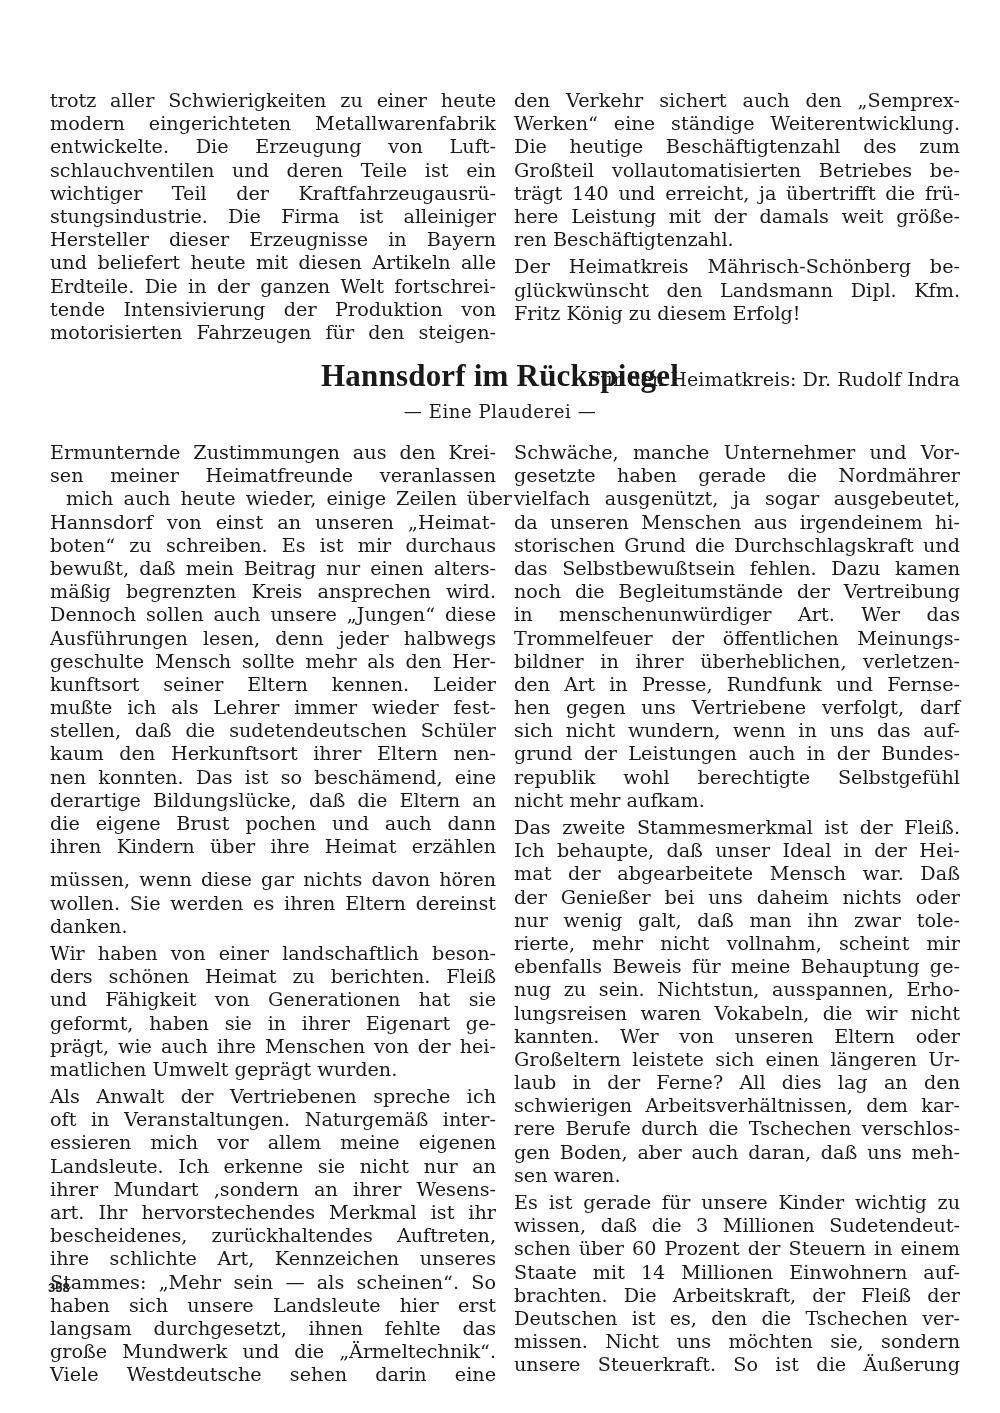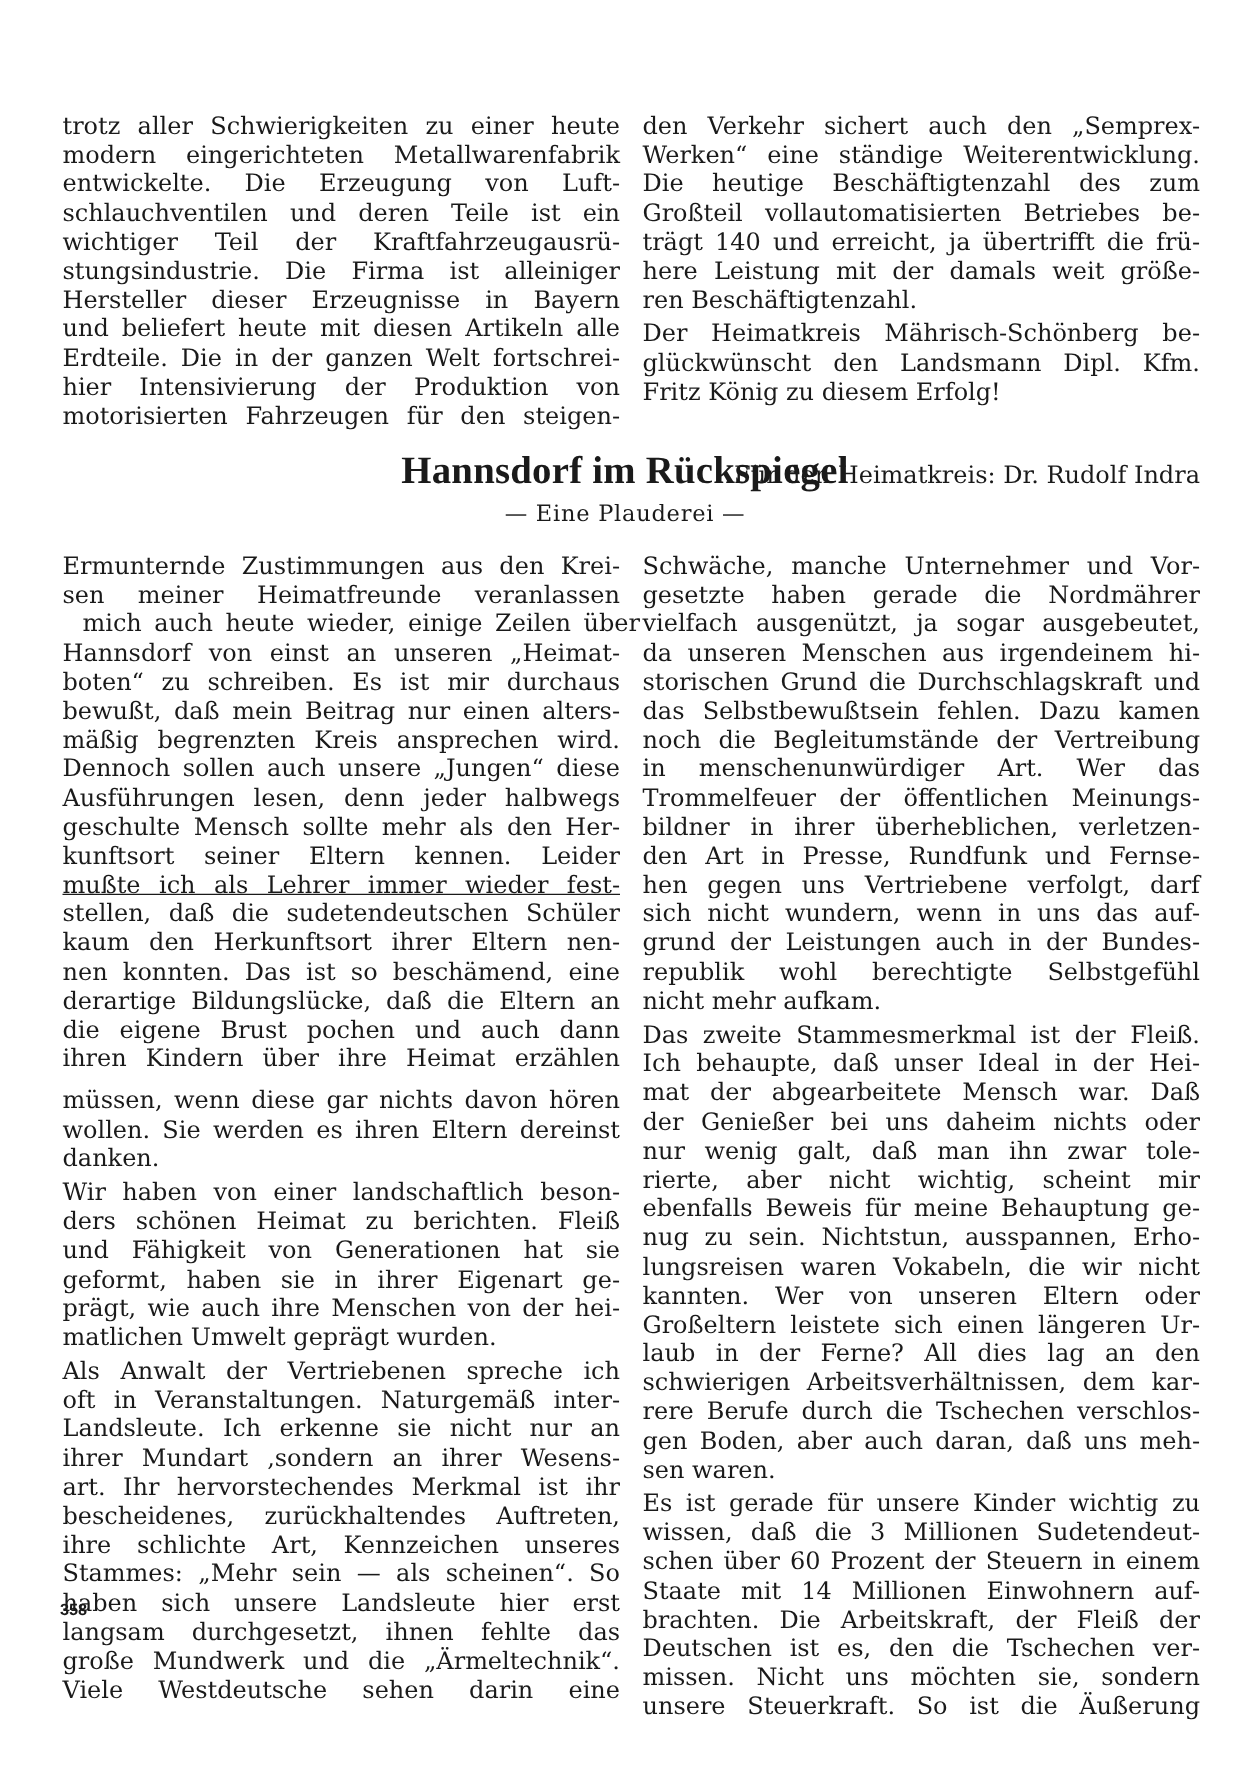--- a/index.html
+++ b/index.html
@@ -51,21 +51,21 @@
 <div class="col" id="top-left">
     <span class="line" style="display: block; width: 446px;">trotz aller Schwierigkeiten zu einer heute</span>
     <span class="line" style="display: block; width: 446px;">modern eingerichteten Metallwarenfabrik</span>
     <span class="line" style="display: block; width: 446px;">entwickelte. Die Erzeugung von Luft-</span>
     <span class="line" style="display: block; width: 446px;">schlauchventilen und deren Teile ist ein</span>
     <span class="line" style="display: block; width: 446px;">wichtiger Teil der Kraftfahrzeugausrü-</span>
     <span class="line" style="display: block; width: 446px;">stungsindustrie. Die Firma ist alleiniger</span>
     <span class="line" style="display: block; width: 446px;">Hersteller dieser Erzeugnisse in Bayern</span>
     <span class="line" style="display: block; width: 446px;">und beliefert heute mit diesen Artikeln alle</span>
     <span class="line" style="display: block; width: 446px;">Erdteile. Die in der ganzen Welt fortschrei-</span>
-    <span class="line" style="display: block; width: 446px;">hier Intensivierung der Produktion von</span>
+    <span class="line" style="display: block; width: 446px;">tende Intensivierung der Produktion von</span>
     <span class="line" style="display: block; width: 446px;">motorisierten Fahrzeugen für den steigen-</span>
   </div>
 <div class="col" id="top-right">
     <div>
       <span class="line" style="display: block; width: 446px;">den Verkehr sichert auch den „Semprex-</span>
       <span class="line" style="display: block; width: 446px;">Werken“ eine ständige Weiterentwicklung.</span>
       <span class="line" style="display: block; width: 446px;">Die heutige Beschäftigtenzahl des zum</span>
       <span class="line" style="display: block; width: 446px;">Großteil vollautomatisierten Betriebes be-</span>
       <span class="line" style="display: block; width: 446px;">trägt 140 und erreicht, ja übertrifft die frü-</span>
       <span class="line" style="display: block; width: 446px;">here Leistung mit der damals weit größe-</span>
@@ -90,21 +90,21 @@
       <span class="line" style="display: block; width: 446px;">sen meiner Heimatfreunde veranlassen</span>
       <span class="line" style="display: block; width: 446px; margin-left: 16px;">mich auch heute wieder, einige Zeilen über</span>
       <span class="line" style="display: block; width: 446px;">Hannsdorf von einst an unseren „Heimat-</span>
       <span class="line" style="display: block; width: 446px;">boten“ zu schreiben. Es ist mir durchaus</span>
       <span class="line" style="display: block; width: 446px;">bewußt, daß mein Beitrag nur einen alters-</span>
       <span class="line" style="display: block; width: 446px;">mäßig begrenzten Kreis ansprechen wird.</span>
       <span class="line" style="display: block; width: 446px;">Dennoch sollen auch unsere „Jungen“ diese</span>
       <span class="line" style="display: block; width: 446px;">Ausführungen lesen, denn jeder halbwegs</span>
       <span class="line" style="display: block; width: 446px;">geschulte Mensch sollte mehr als den Her-</span>
       <span class="line" style="display: block; width: 446px;">kunftsort seiner Eltern kennen. Leider</span>
-      <span class="line" style="display: block; width: 446px; text-decoration: underline;">mußte ich als Lehrer immer wieder fest-</span>
+      <span class="line" style="display: block; width: 446px;">mußte ich als Lehrer immer wieder fest-</span>
       <span class="line" style="display: block; width: 446px;">stellen, daß die sudetendeutschen Schüler</span>
       <span class="line" style="display: block; width: 446px;">kaum den Herkunftsort ihrer Eltern nen-</span>
       <span class="line" style="display: block; width: 446px;">nen konnten. Das ist so beschämend, eine</span>
       <span class="line" style="display: block; width: 446px;">derartige Bildungslücke, daß die Eltern an</span>
       <span class="line" style="display: block; width: 446px;">die eigene Brust pochen und auch dann</span>
       <span class="line" style="display: block; width: 446px;">ihren Kindern über ihre Heimat erzählen</span>
       <span class="line" style="display: block; width: 446px; margin-top: 10px;">müssen, wenn diese gar nichts davon hören</span>
       <span class="line" style="display: block; width: 446px;">wollen. Sie werden es ihren Eltern dereinst</span>
       <span class="line last" style="display: block; width: 446px;">danken.</span>
     </div>
@@ -114,20 +114,21 @@
       <span class="line" style="display: block; width: 446px;">ders schönen Heimat zu berichten. Fleiß</span>
       <span class="line" style="display: block; width: 446px;">und Fähigkeit von Generationen hat sie</span>
       <span class="line" style="display: block; width: 446px;">geformt, haben sie in ihrer Eigenart ge-</span>
       <span class="line" style="display: block; width: 446px;">prägt, wie auch ihre Menschen von der hei-</span>
       <span class="line last" style="display: block; width: 446px;">matlichen Umwelt geprägt wurden.</span>
     </div>
     <div class="para-gap"></div>
     <div>
       <span class="line" style="display: block; width: 446px;">Als Anwalt der Vertriebenen spreche ich</span>
       <span class="line" style="display: block; width: 446px;">oft in Veranstaltungen. Naturgemäß inter-</span>
+      <span class="line" style="display: block; width: 446px;">essieren mich vor allem meine eigenen</span>
       <span class="line" style="display: block; width: 446px;">Landsleute. Ich erkenne sie nicht nur an</span>
       <span class="line" style="display: block; width: 446px;">ihrer Mundart ,sondern an ihrer Wesens-</span>
       <span class="line" style="display: block; width: 446px;">art. Ihr hervorstechendes Merkmal ist ihr</span>
       <span class="line" style="display: block; width: 446px;">bescheidenes, zurückhaltendes Auftreten,</span>
       <span class="line" style="display: block; width: 446px;">ihre schlichte Art, Kennzeichen unseres</span>
       <span class="line" style="display: block; width: 446px;">Stammes: „Mehr sein — als scheinen“. So</span>
       <span class="line" style="display: block; width: 446px;">haben sich unsere Landsleute hier erst</span>
       <span class="line" style="display: block; width: 446px;">langsam durchgesetzt, ihnen fehlte das</span>
       <span class="line" style="display: block; width: 446px;">große Mundwerk und die „Ärmeltechnik“.</span>
       <span class="line" style="display: block; width: 446px;">Viele Westdeutsche sehen darin eine</span>
@@ -152,21 +153,21 @@
       <span class="line" style="display: block; width: 446px;">republik wohl berechtigte Selbstgefühl</span>
       <span class="line last" style="display: block; width: 446px;">nicht mehr aufkam.</span>
     </div>
     <div class="para-gap"></div>
     <div>
       <span class="line" style="display: block; width: 446px;">Das zweite Stammesmerkmal ist der Fleiß.</span>
       <span class="line" style="display: block; width: 446px;">Ich behaupte, daß unser Ideal in der Hei-</span>
       <span class="line" style="display: block; width: 446px;">mat der abgearbeitete Mensch war. Daß</span>
       <span class="line" style="display: block; width: 446px;">der Genießer bei uns daheim nichts oder</span>
       <span class="line" style="display: block; width: 446px;">nur wenig galt, daß man ihn zwar tole-</span>
-      <span class="line" style="display: block; width: 446px;">rierte, aber nicht wichtig, scheint mir</span>
+      <span class="line" style="display: block; width: 446px;">rierte, mehr nicht vollnahm, scheint mir</span>
       <span class="line" style="display: block; width: 446px;">ebenfalls Beweis für meine Behauptung ge-</span>
       <span class="line" style="display: block; width: 446px;">nug zu sein. Nichtstun, ausspannen, Erho-</span>
       <span class="line" style="display: block; width: 446px;">lungsreisen waren Vokabeln, die wir nicht</span>
       <span class="line" style="display: block; width: 446px;">kannten. Wer von unseren Eltern oder</span>
       <span class="line" style="display: block; width: 446px;">Großeltern leistete sich einen längeren Ur-</span>
       <span class="line" style="display: block; width: 446px;">laub in der Ferne? All dies lag an den</span>
       <span class="line" style="display: block; width: 446px;">schwierigen Arbeitsverhältnissen, dem kar-</span>
       <span class="line" style="display: block; width: 446px;">rere Berufe durch die Tschechen verschlos-</span>
       <span class="line" style="display: block; width: 446px;">gen Boden, aber auch daran, daß uns meh-</span>
       <span class="line last" style="display: block; width: 446px;">sen waren.</span>

